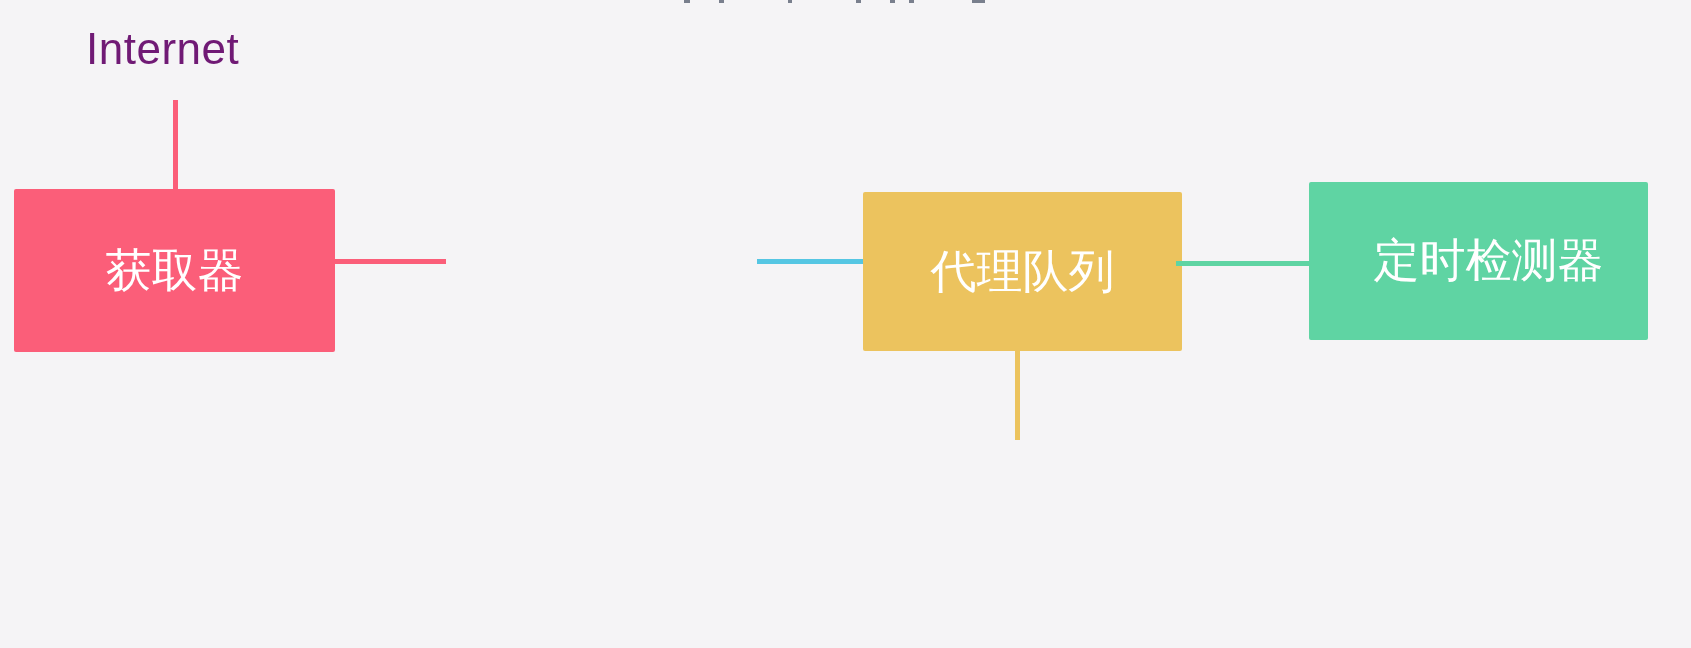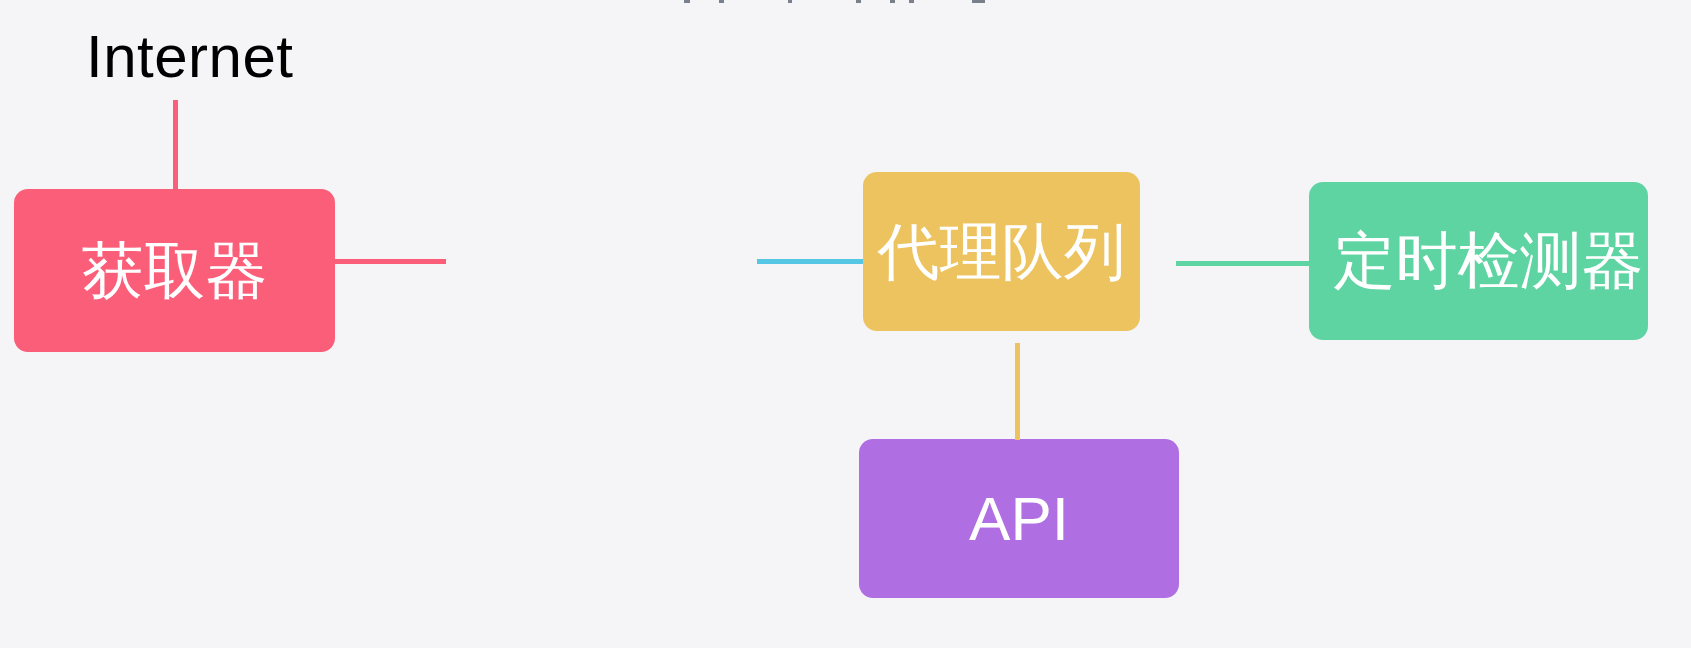--- a/index.html
+++ b/index.html
@@ -12,40 +12,40 @@
     font-family: "Liberation Sans", "DejaVu Sans", sans-serif;
   }
   
   .cropped-title { position: absolute; top: 0; left: 0; width: 100%; height: 4px; }
   .cropped-title .frag { position: absolute; top: 0; height: 3px; background: #5A6273; opacity: 0.8; }
 
   .internet-label {
     position: absolute;
     left: 86px;
     top: 27px;
-    font-size: 60px;
+    font-size: 44px;
     line-height: 1;
-    color: #000000;
+    color: #701a75;
     letter-spacing: 0.5px;
   }
 
   .node {
     position: absolute;
     display: flex;
     align-items: center;
     justify-content: center;
     color: #FFFFFF;
-    font-size: 62px;
+    font-size: 46px;
     font-weight: 300;
-    border-radius: 14px;
+    border-radius: 2px;
     z-index: 1;
   }
   #node-fetcher        { left: 14px;   top: 189px; width: 321px; height: 163px; }
   #node-filter         { left: 439px;  top: 185px; width: 318px; height: 157px; }
-  #node-proxy-queue    { left: 863px;  top: 172px; width: 277px; height: 159px; }
+  #node-proxy-queue    { left: 863px;  top: 192px; width: 319px; height: 159px; }
   #node-timed-detector { left: 1309px; top: 182px; width: 319px; height: 158px; padding-left: 20px; }
   #node-api            { left: 859px;  top: 439px; width: 320px; height: 159px; }
 
   .edge { position: absolute; z-index: 2; }
   #edge-internet-fetcher { left: 173px;  top: 100px; width: 5px;   height: 90px; }
   #edge-fetcher-filter   { left: 333px;  top: 259px; width: 113px; height: 5px;  }
   #edge-filter-queue     { left: 757px;  top: 259px; width: 106px; height: 5px;  }
   #edge-queue-detector   { left: 1176px; top: 261px; width: 134px; height: 5px;  }
   #edge-queue-api        { left: 1015px; top: 343px; width: 5px;   height: 97px; }
 </style>
@@ -72,23 +72,20 @@
 
 
   <div class="node" id="node-proxy-queue" style="background-color: rgb(236, 195, 94);">
     <span>代理队列</span>
   </div>
 
   <div class="node" id="node-timed-detector" style="background-color: rgb(95, 212, 163);">
     <span>定时检测器</span>
   </div>
 
-  <div class="node" id="node-api" style="background-color: rgb(175, 110, 225);">
-    <span>API</span>
-  </div>
 
   <div class="edge" id="edge-internet-fetcher" style="background-color: rgb(251, 94, 121);"></div>
 
   <div class="edge" id="edge-fetcher-filter" style="background-color: rgb(251, 94, 121);"></div>
 
   <div class="edge" id="edge-filter-queue" style="background-color: rgb(85, 198, 227);"></div>
 
   <div class="edge" id="edge-queue-detector" style="background-color: rgb(95, 212, 163);"></div>
 
   <div class="edge" id="edge-queue-api" style="background-color: rgb(236, 195, 94);"></div>

